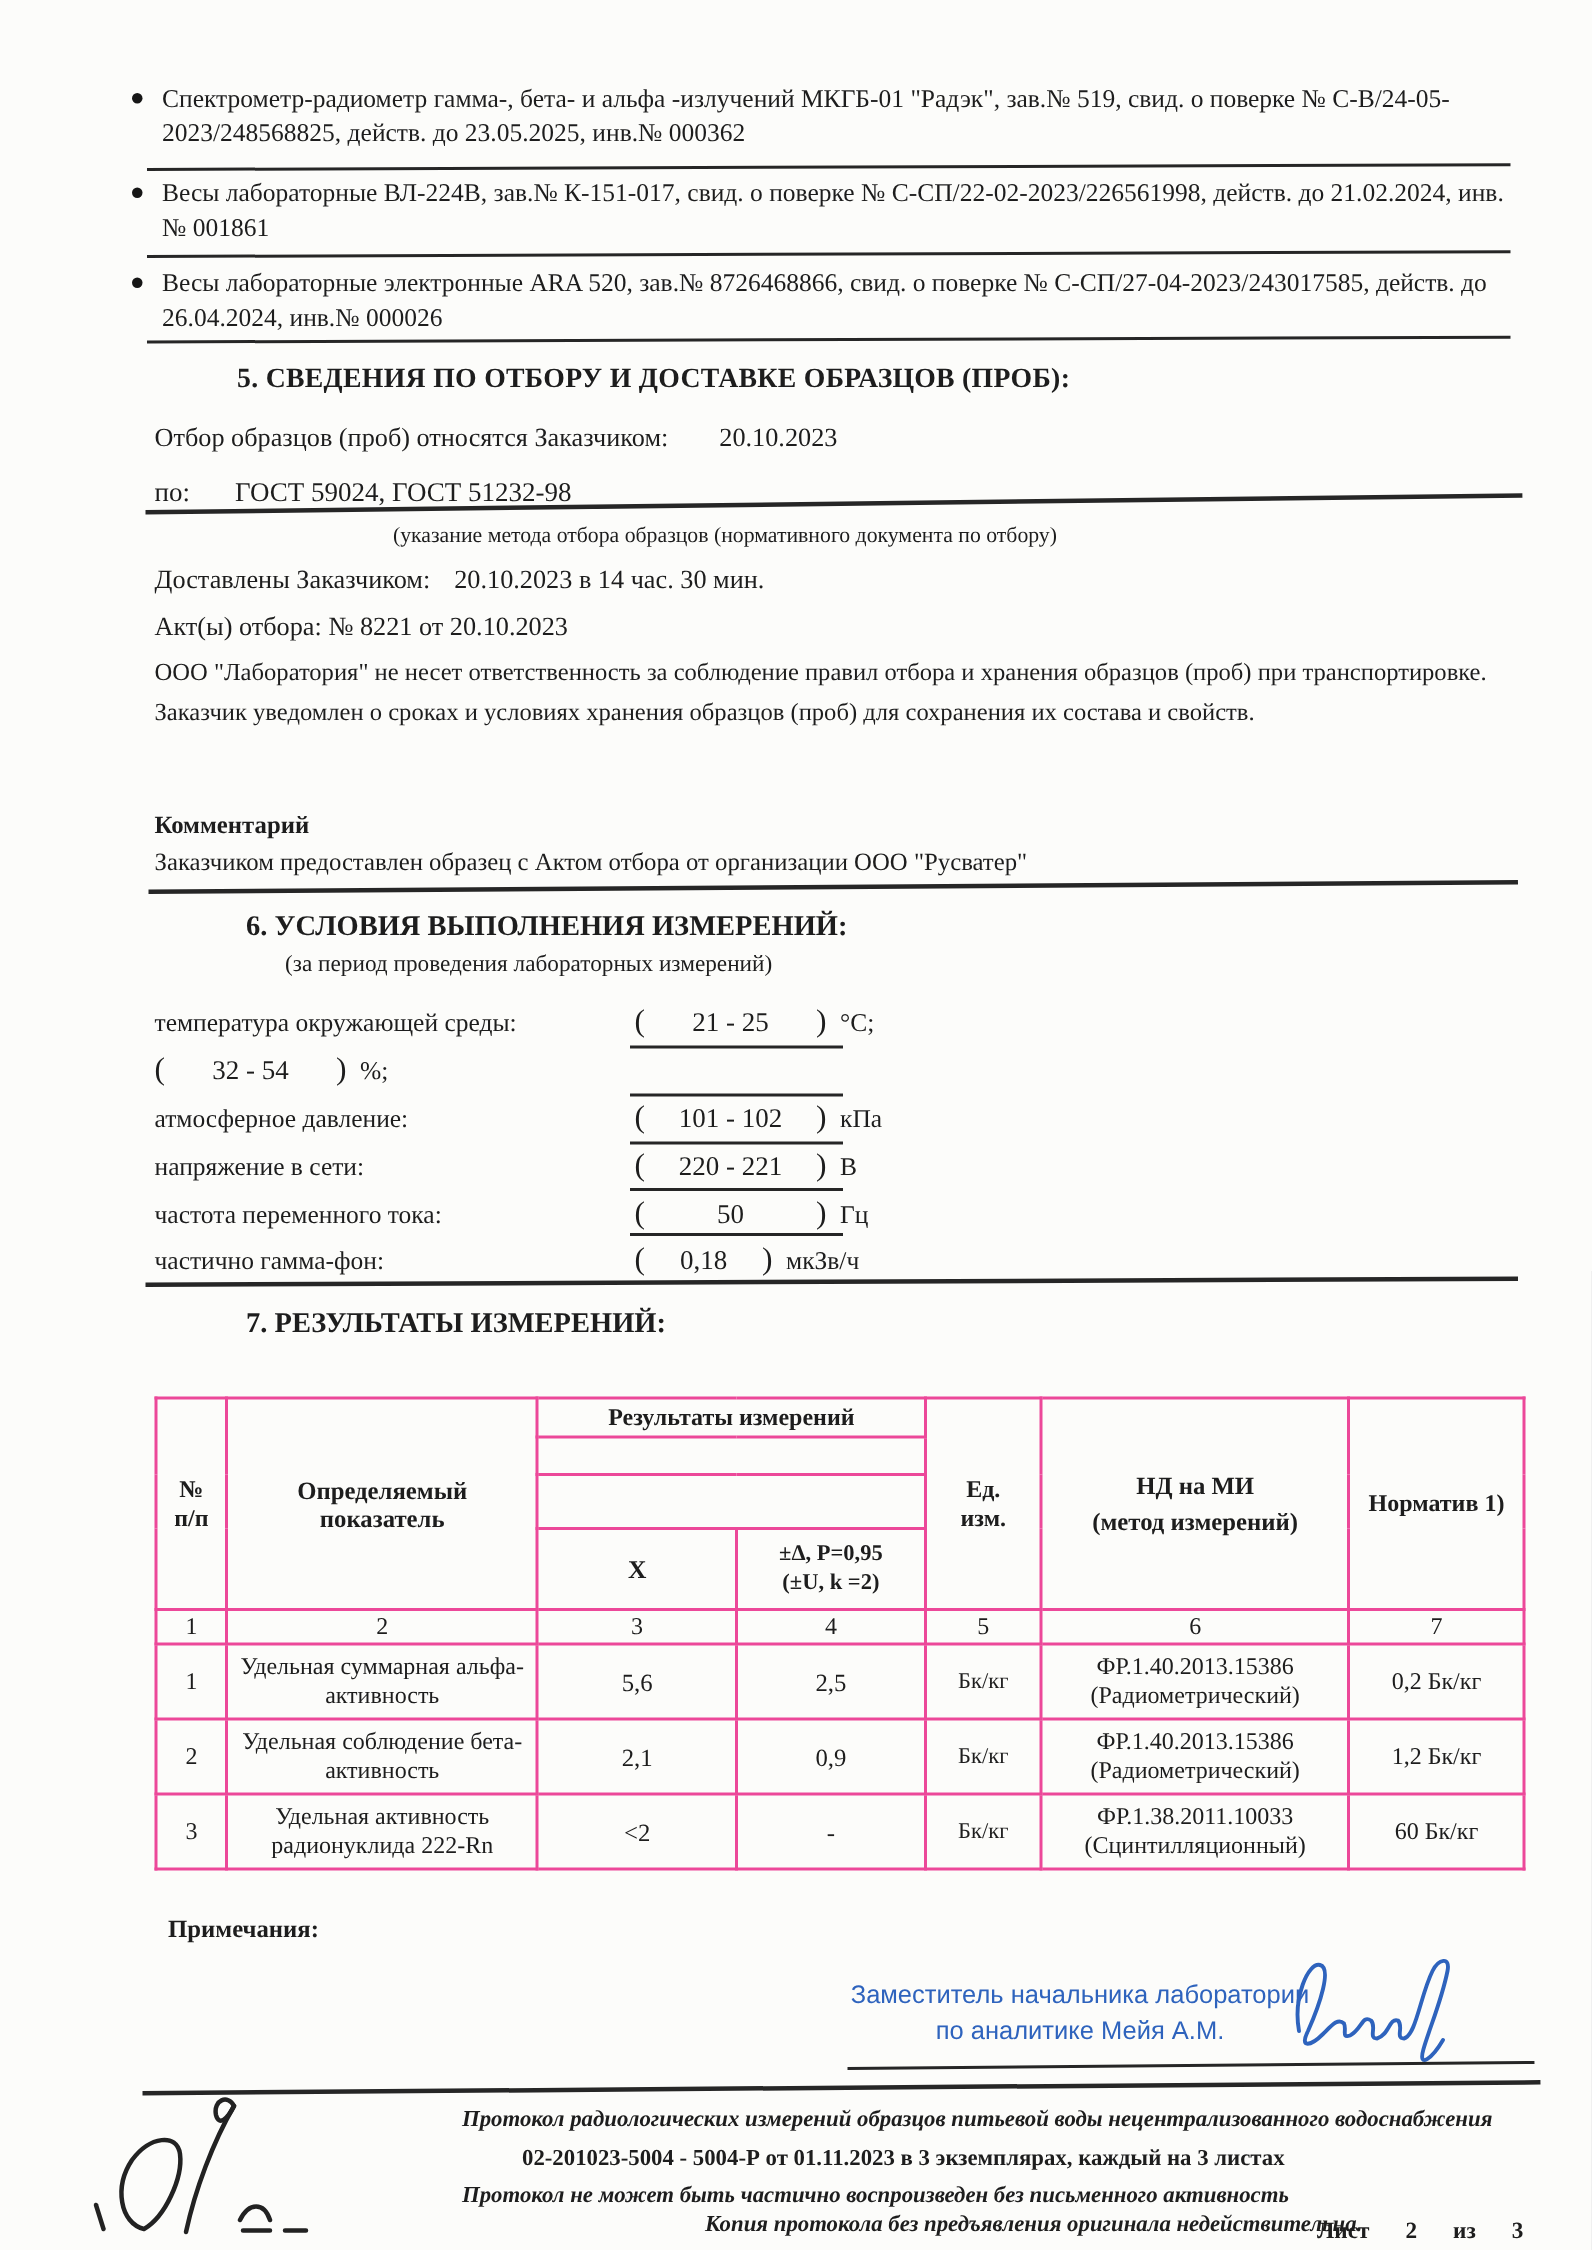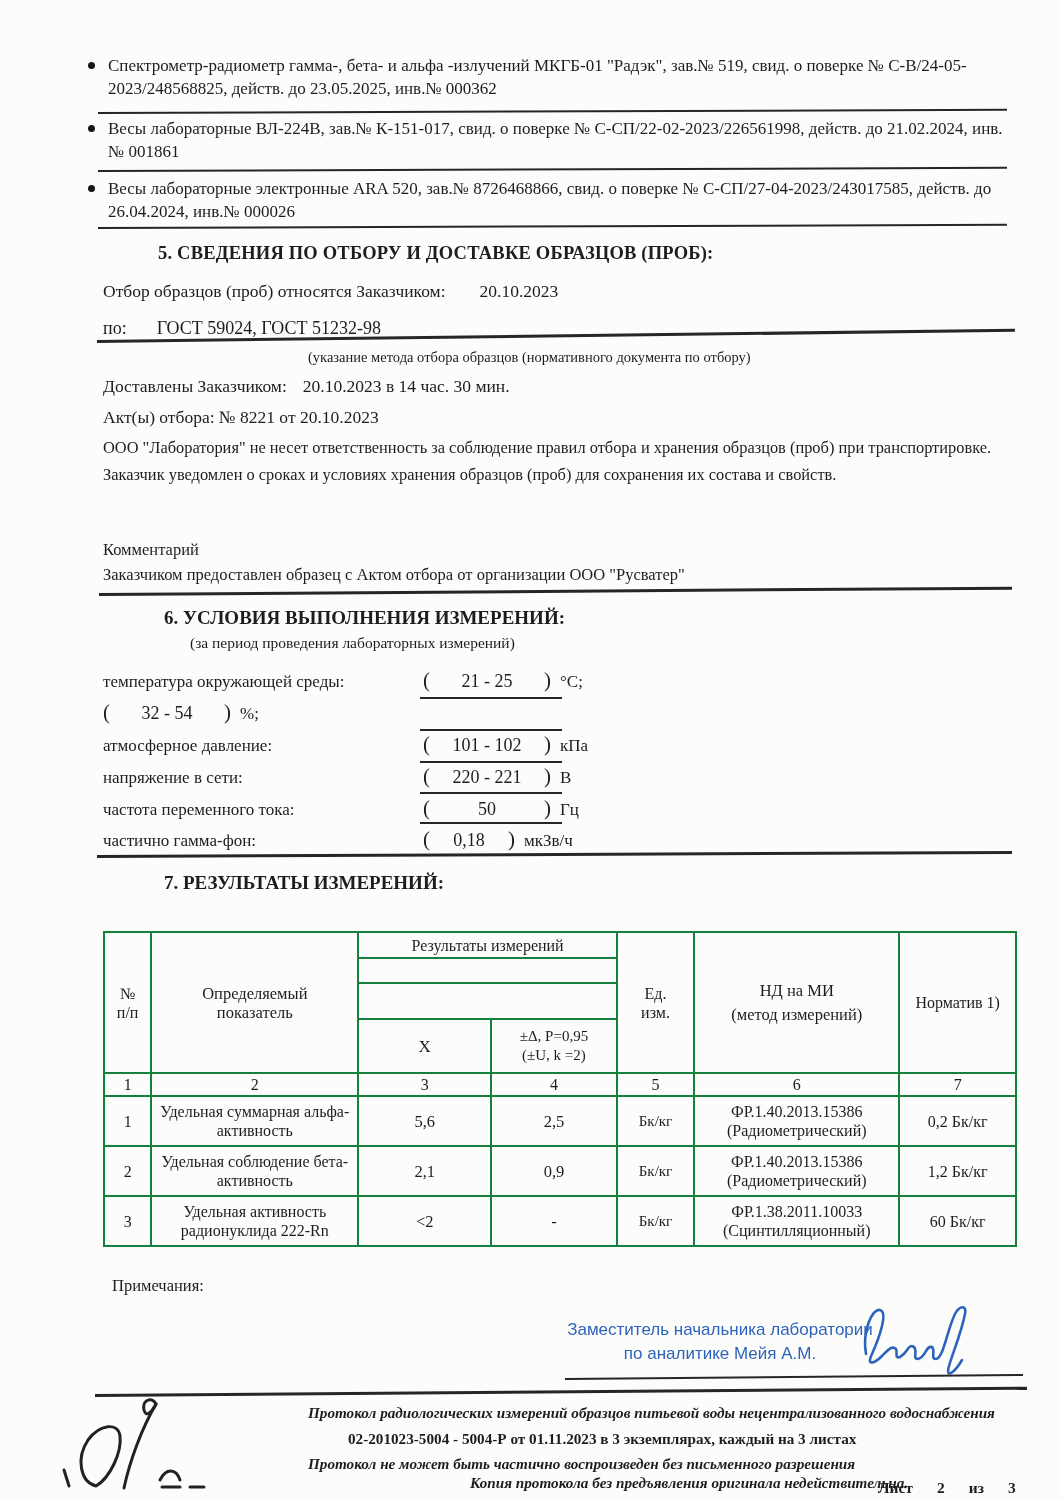--- a/index.html
+++ b/index.html
@@ -3,47 +3,47 @@
 <meta charset="utf-8">
 <style>
   html,body{margin:0;padding:0;background:#e8e8e8;}
   .page{
     position:relative;width:1061px;height:1500px;margin:0 auto;
     background:#fcfcfa;color:#1d1d1d;overflow:hidden;
     font-family:"Liberation Serif","DejaVu Serif",serif;
   }
   .abs{position:absolute;}
   .hline{position:absolute;background:#262626;height:2px;transform-origin:left center;}
-  .b{font-weight:normal;}
+  .b{font-weight:bold;}
   .pre{white-space:pre-line;}
 
   
   .bullet-item{position:absolute;left:88px;width:917px;display:flex;gap:13px;font-size:17px;line-height:23px;}
   .dot{flex:none;width:7px;height:7px;border-radius:50%;background:#161616;margin-top:8px;}
 
   
   .row-flex{display:flex;align-items:baseline;font-size:17.5px;}
   .s5-title{font-size:18.5px;font-weight:bold;letter-spacing:.2px;}
-  .caption{font-size:14.5px;margin-left:46px;}
+  .caption{font-size:14.5px;}
   .para{font-size:16.4px;line-height:27px;}
 
   
   .s6-title{font-size:19px;font-weight:bold;}
   .cond-row{position:absolute;left:103px;display:flex;align-items:baseline;font-size:17px;}
   .cond-label{display:inline-block;width:320px;}
   .cond-box{display:inline-flex;justify-content:space-between;align-items:baseline;width:128px;}
   .cond-box.narrow{width:92px;}
   .paren{font-size:21px;line-height:1;}
   .cond-val{font-size:18px;flex:1;text-align:center;}
   .cond-unit{margin-left:9px;font-size:17px;}
   .cond-line{position:absolute;left:420px;width:142px;height:2px;background:#262626;}
 
   
   table.tbl{border-collapse:collapse;table-layout:fixed;}
-  table.tbl td{border:2px solid #15803d;text-align:center;vertical-align:middle;padding:0 5px;font-size:16px;line-height:19px;}
+  table.tbl td{border:2px solid #ec4899;text-align:center;vertical-align:middle;padding:0 5px;font-size:16px;line-height:19px;}
   td.small{font-size:15.5px;}
   td.ind{font-size:16px;padding:0 12px;}
 
   
   .sig-block{position:absolute;left:558px;top:1318px;width:324px;text-align:center;
     font-family:"Liberation Sans","DejaVu Sans",sans-serif;font-size:17px;line-height:24px;}
   .footer-line{position:absolute;font-size:15.2px;font-weight:bold;}
   .it{font-style:italic;}
   .sheet{position:absolute;left:878px;top:1479px;font-size:15.5px;font-weight:600;display:flex;gap:24px;}
 </style>
@@ -266,21 +266,21 @@
       <path d="M40,88 C24,84 20,60 32,42 C44,26 62,24 64,38 C66,54 54,80 40,88"></path>
       <path d="M100,6 C86,30 74,62 68,90"></path>
       <path d="M100,6 C96,-2 86,2 88,12 C90,20 96,14 100,6"></path>
       <path d="M104,82 C110,70 120,70 124,82"></path>
       <path d="M106,89 h18 M134,89 h14"></path>
     </g>
   </svg>
 
   <div class="footer-line it" style="top:1404px;left:308px">Протокол радиологических измерений образцов питьевой воды нецентрализованного водоснабжения</div>
   <div class="footer-line" style="top:1430px;left:348px">02-201023-5004 - 5004-Р от 01.11.2023 в 3 экземплярах, каждый на 3 листах</div>
-  <div class="footer-line it" style="top:1455px;left:308px">Протокол не может быть частично воспроизведен без письменного разрешения</div>
+  <div class="footer-line it" style="top:1455px;left:308px">Протокол не может быть частично воспроизведен без письменного активность</div>
   <div class="footer-line it" style="top:1474px;left:470px">Копия протокола без предъявления оригинала недействительна.</div>
 
   <div class="sheet">
     <span>Лист</span>
     <span>2</span>
     <span>из</span>
     <span>3</span>
   </div>
 
 </div>

